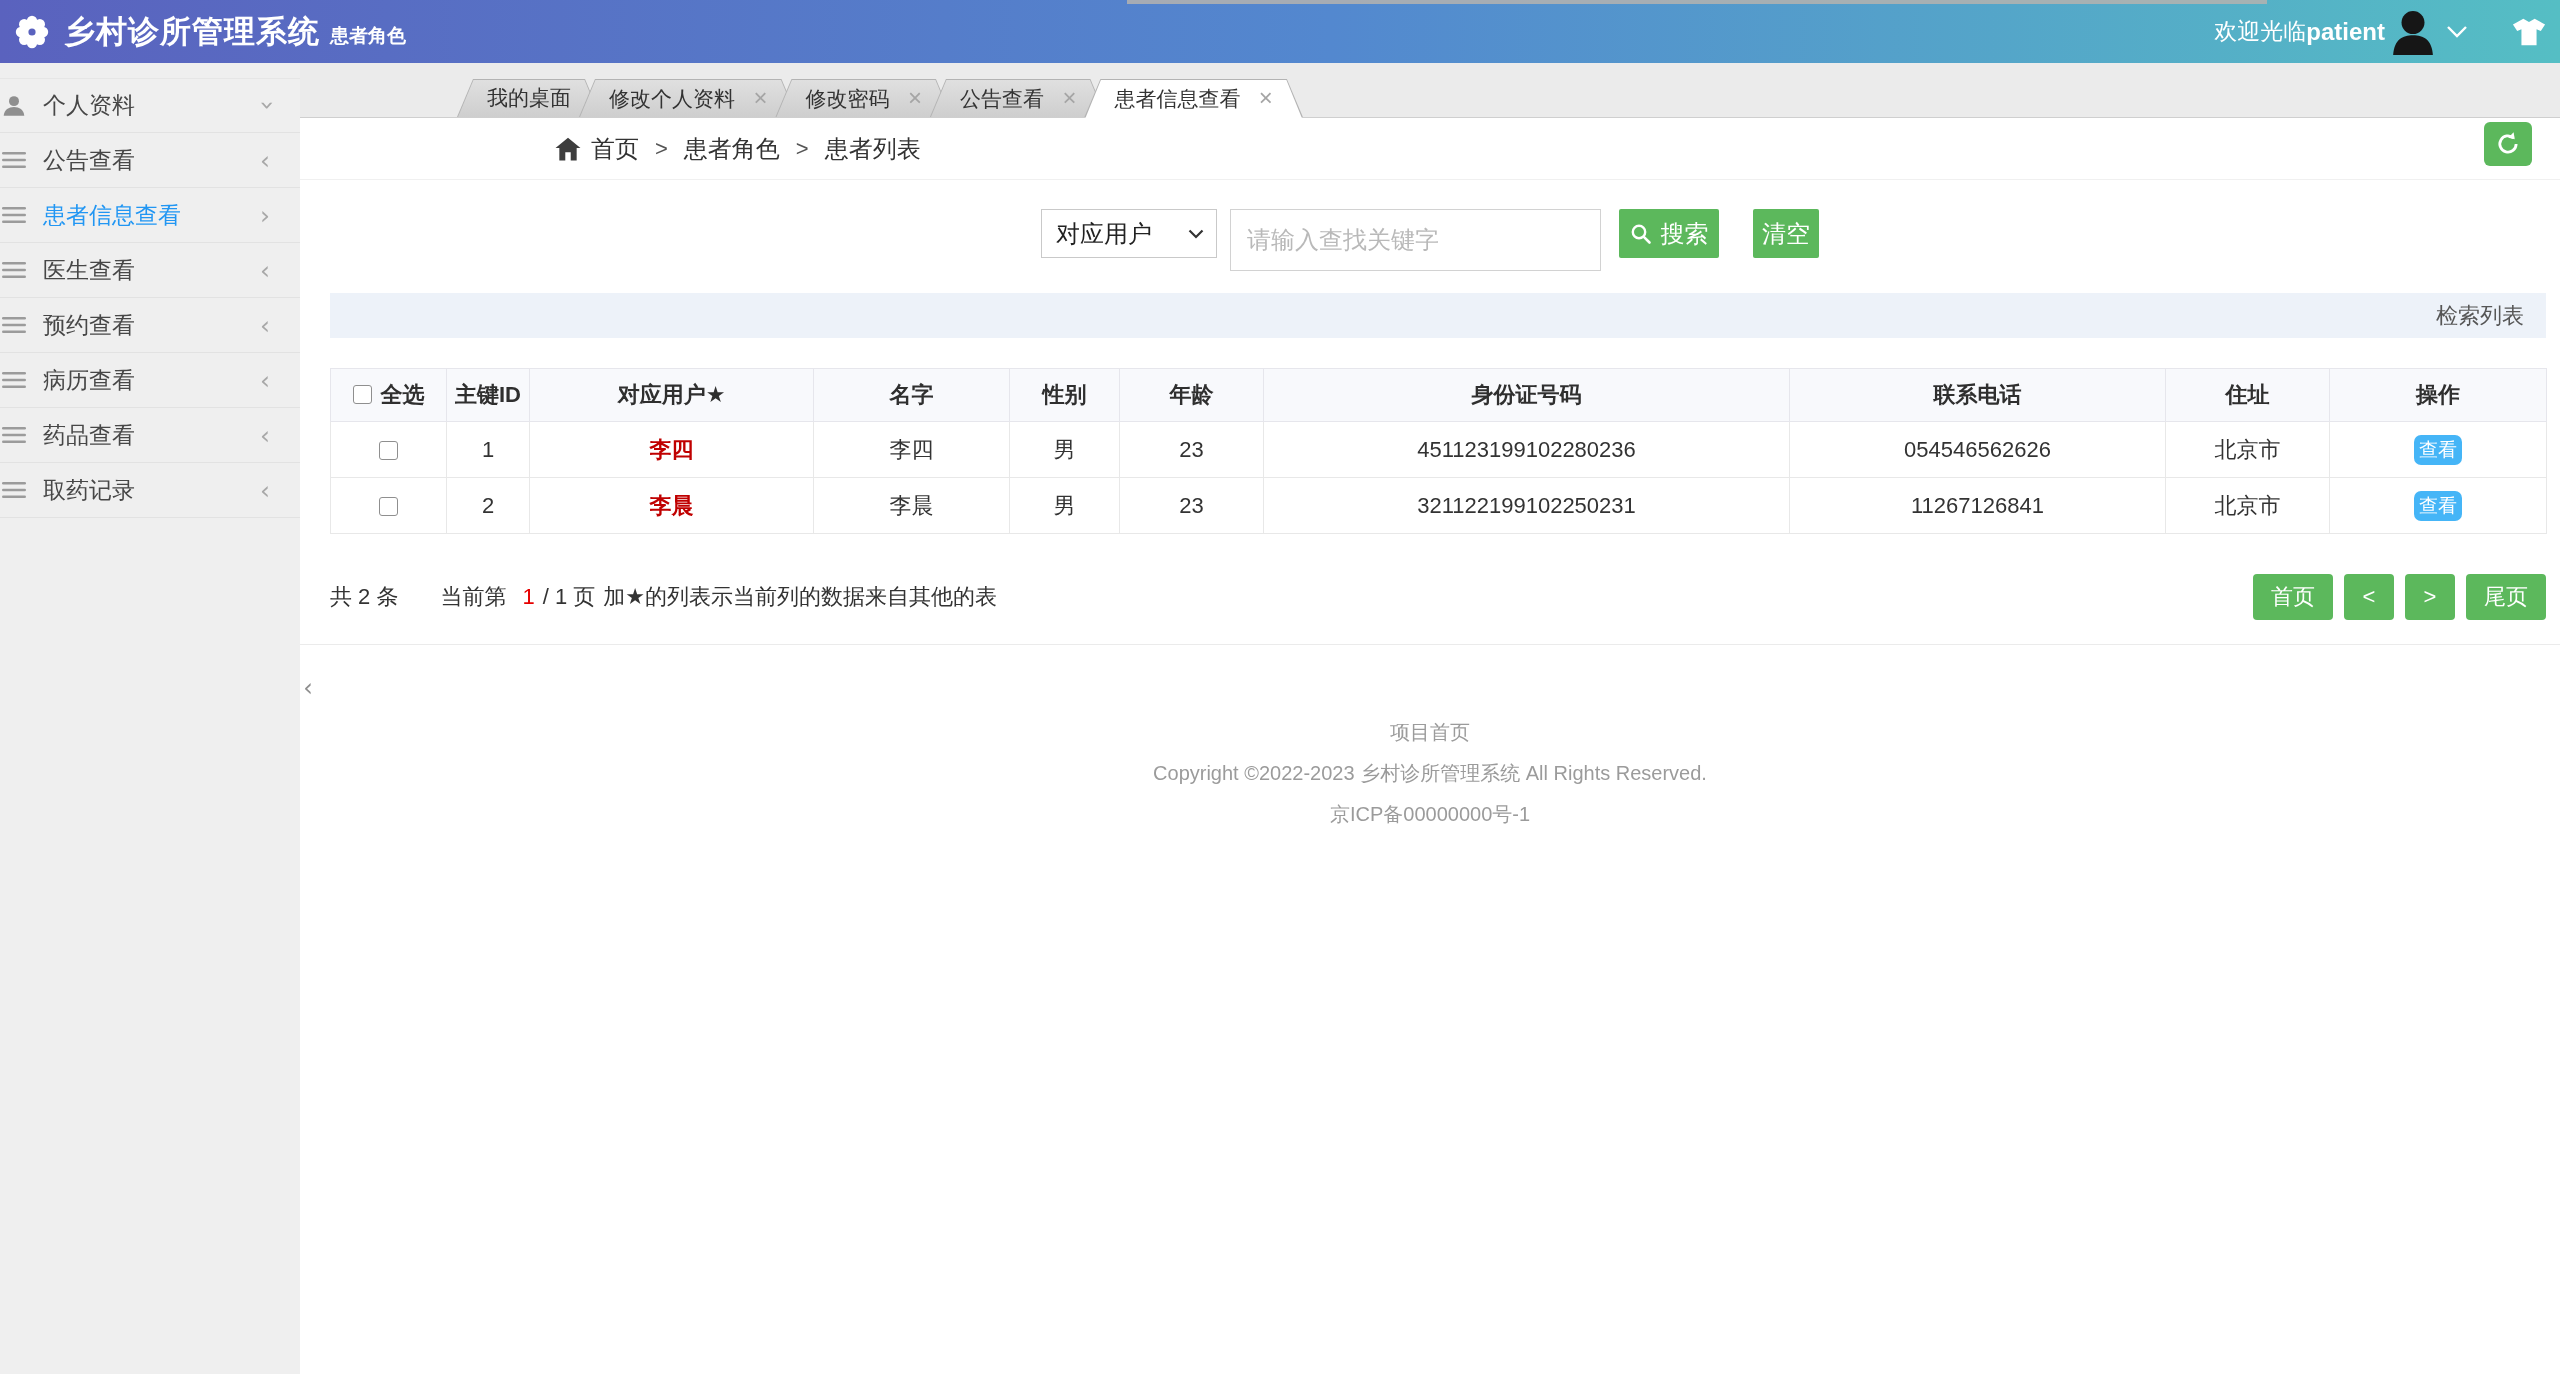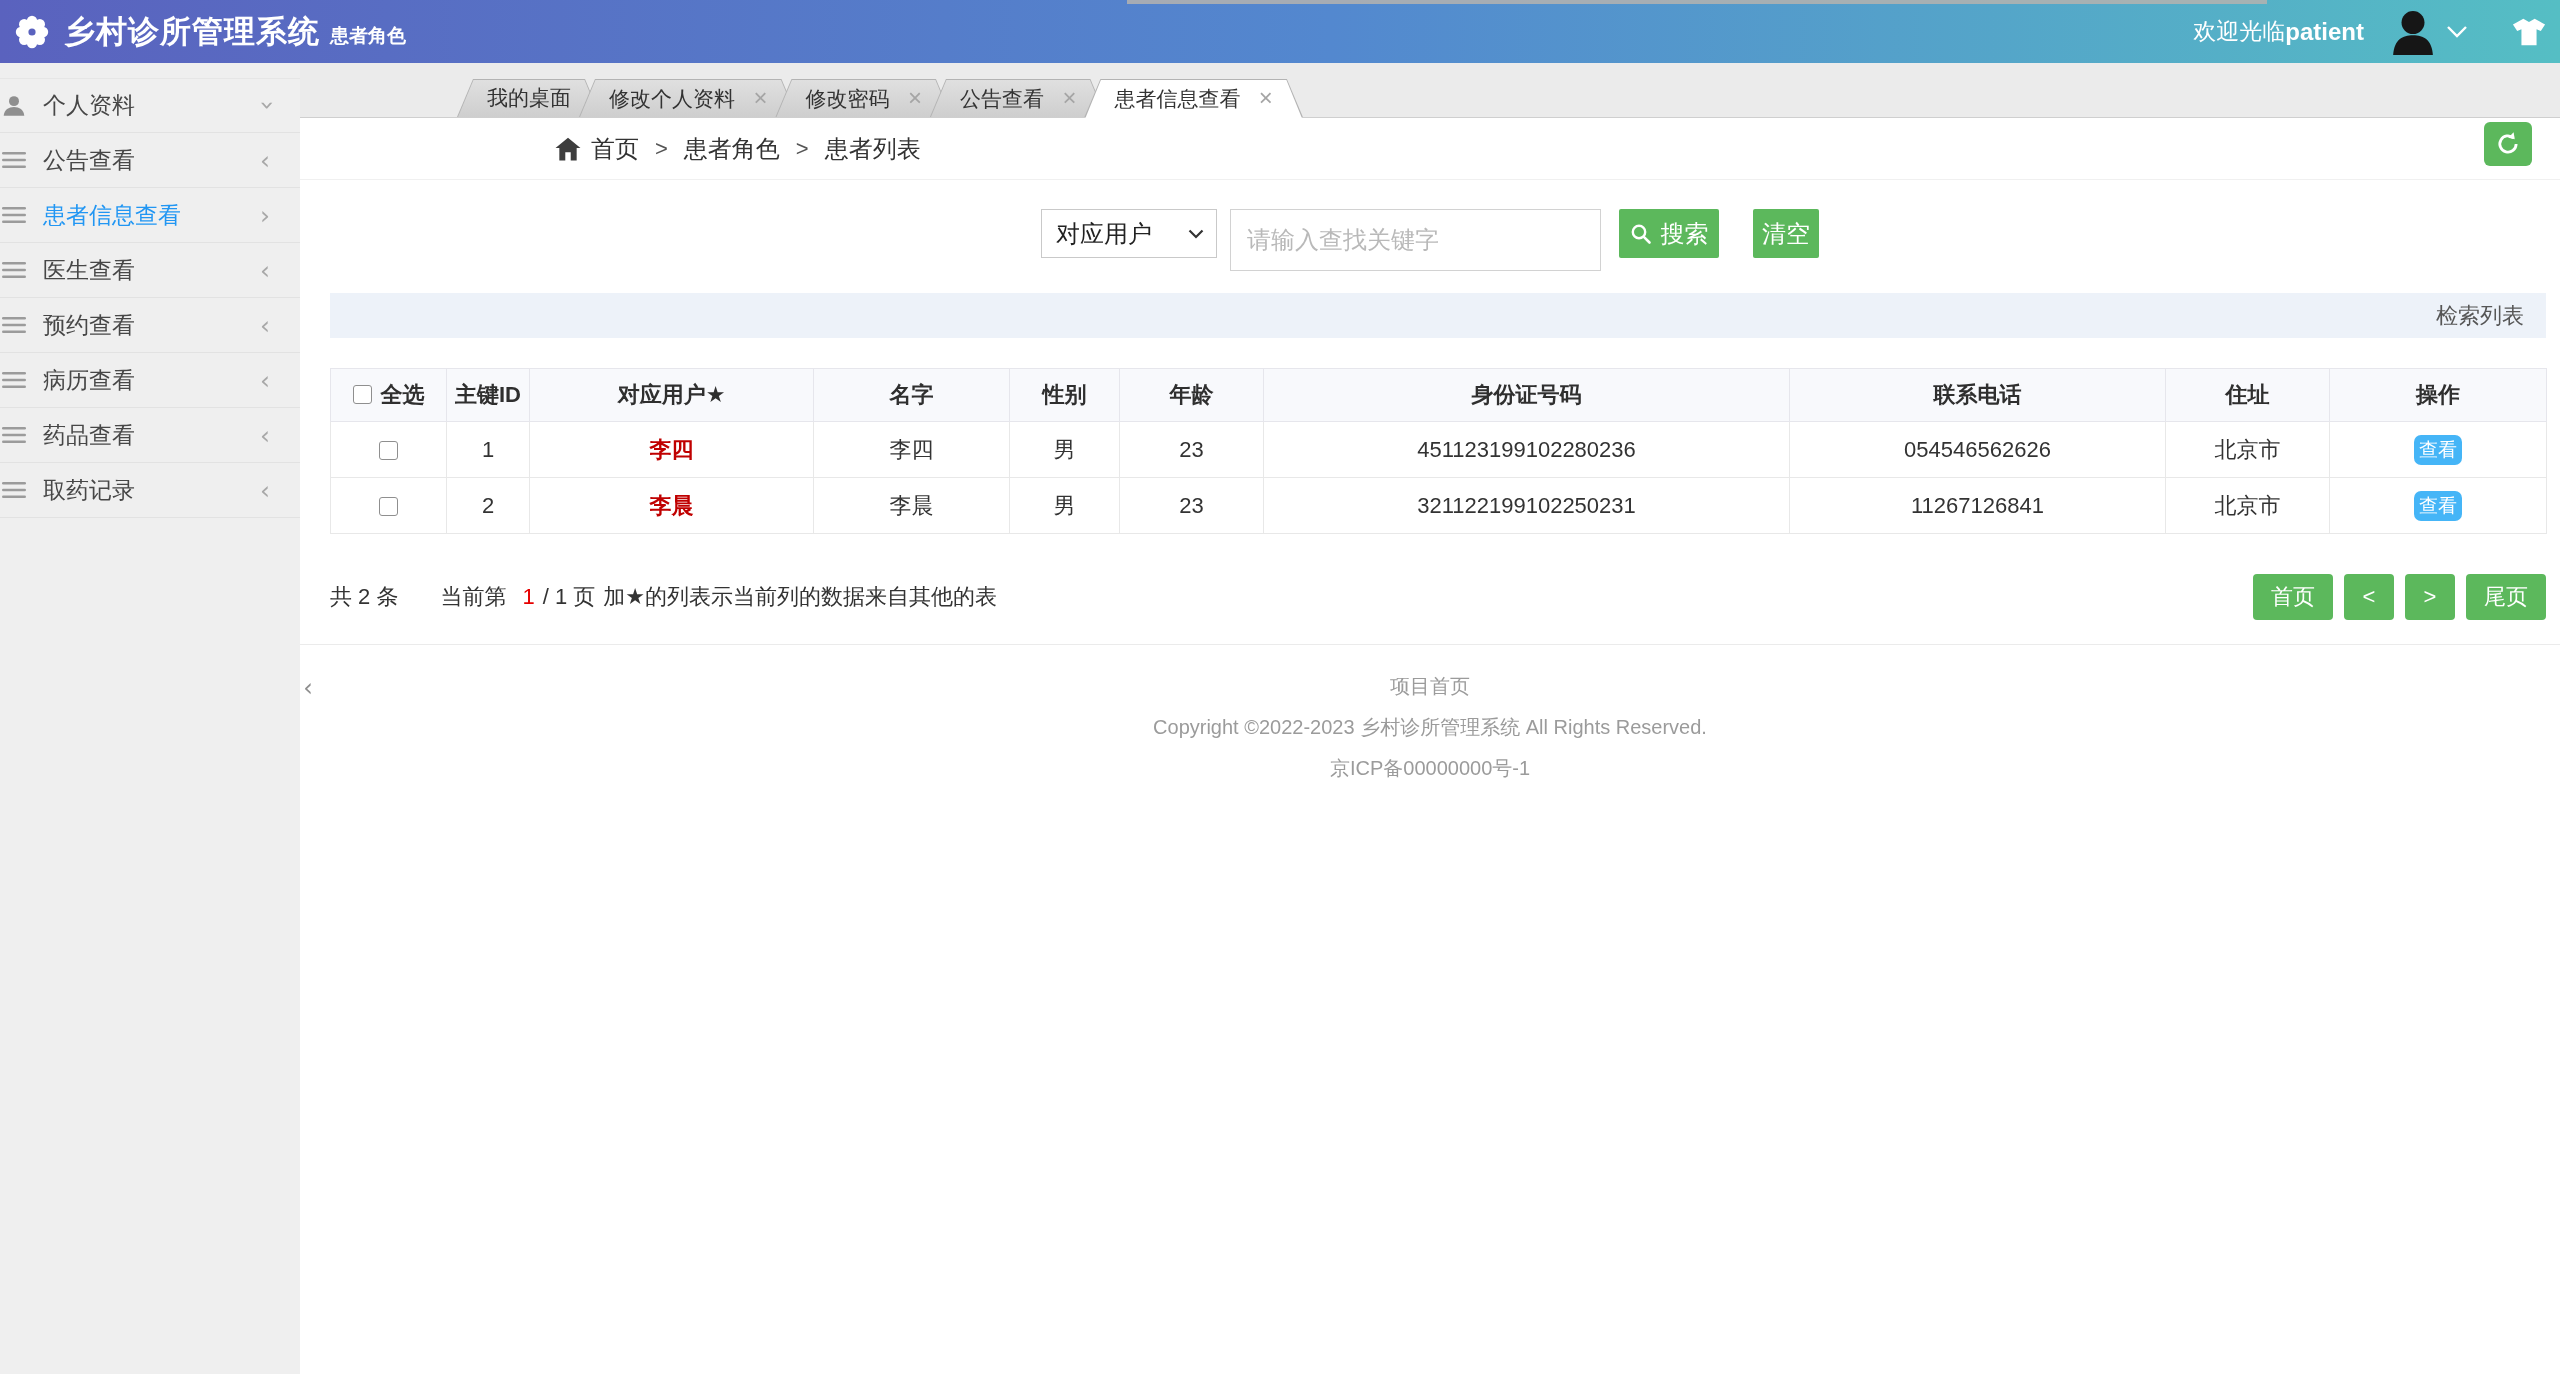--- a/index.html
+++ b/index.html
@@ -15,21 +15,21 @@
     display:flex; align-items:center; padding:0 14px; color:#fff;
   }
   .edge-artifact { position:absolute; left:1127px; top:0; width:1140px; height:4px;
     background:#b5b3af; opacity:.85; z-index:5; }
   .brand { display:flex; align-items:baseline; }
   .brand .logo { align-self:center; margin-right:14px; display:flex; }
   .app-title { font-size:31px; font-weight:bold; letter-spacing:1px; }
   .role-badge { font-size:19px; font-weight:bold; margin-left:10px; }
   .header-right { margin-left:auto; display:flex; align-items:center; }
   .welcome { font-size:23px; }
-  .username { font-size:24px; font-weight:bold; margin-right:28px; }
+  .username { font-size:24px; font-weight:bold; margin-right:7px; }
   .avatar { width:42px; height:46px; margin-right:12px; display:flex; align-items:flex-end; }
   .hdr-chevron { margin-right:44px; display:flex; }
   .theme-btn { display:flex; }
   
   .sidebar {
     position:absolute; left:0; top:63px; width:300px; height:1311px;
     background:#efefef;
   }
   .side-list { padding-top:15px; }
   .side-item {
@@ -119,21 +119,21 @@
   .pager .info .seg { margin-right:8px; }
   .pager .info .count { margin-right:42px; }
   .pager .red { color:#e60000; margin:0 8px; }
   .pager .btns { margin-left:auto; display:flex; gap:11px; }
   .pg-btn { height:46px; border-radius:4px; font-size:22px; padding:0 18px; }
   .pg-btn.sm { width:50px; padding:0; }
   
   .page-footer { margin-top:24px; border-top:1px solid #ebebeb; padding-top:28px;
     text-align:center; font-size:20px; color:#9b9b9b; }
   .page-footer div { margin-bottom:14px; }
-  .foot-link { cursor:pointer; }
+  .foot-link { cursor:pointer;margin-top:46px; }
 </style>
 </head>
 <body>
 
 <div class="app-header">
   <div class="brand">
     <span class="logo">
       <svg width="36" height="36" viewBox="0 0 36 36">
         <g fill="#fff">
           <circle cx="18" cy="7" r="5.2"></circle>

